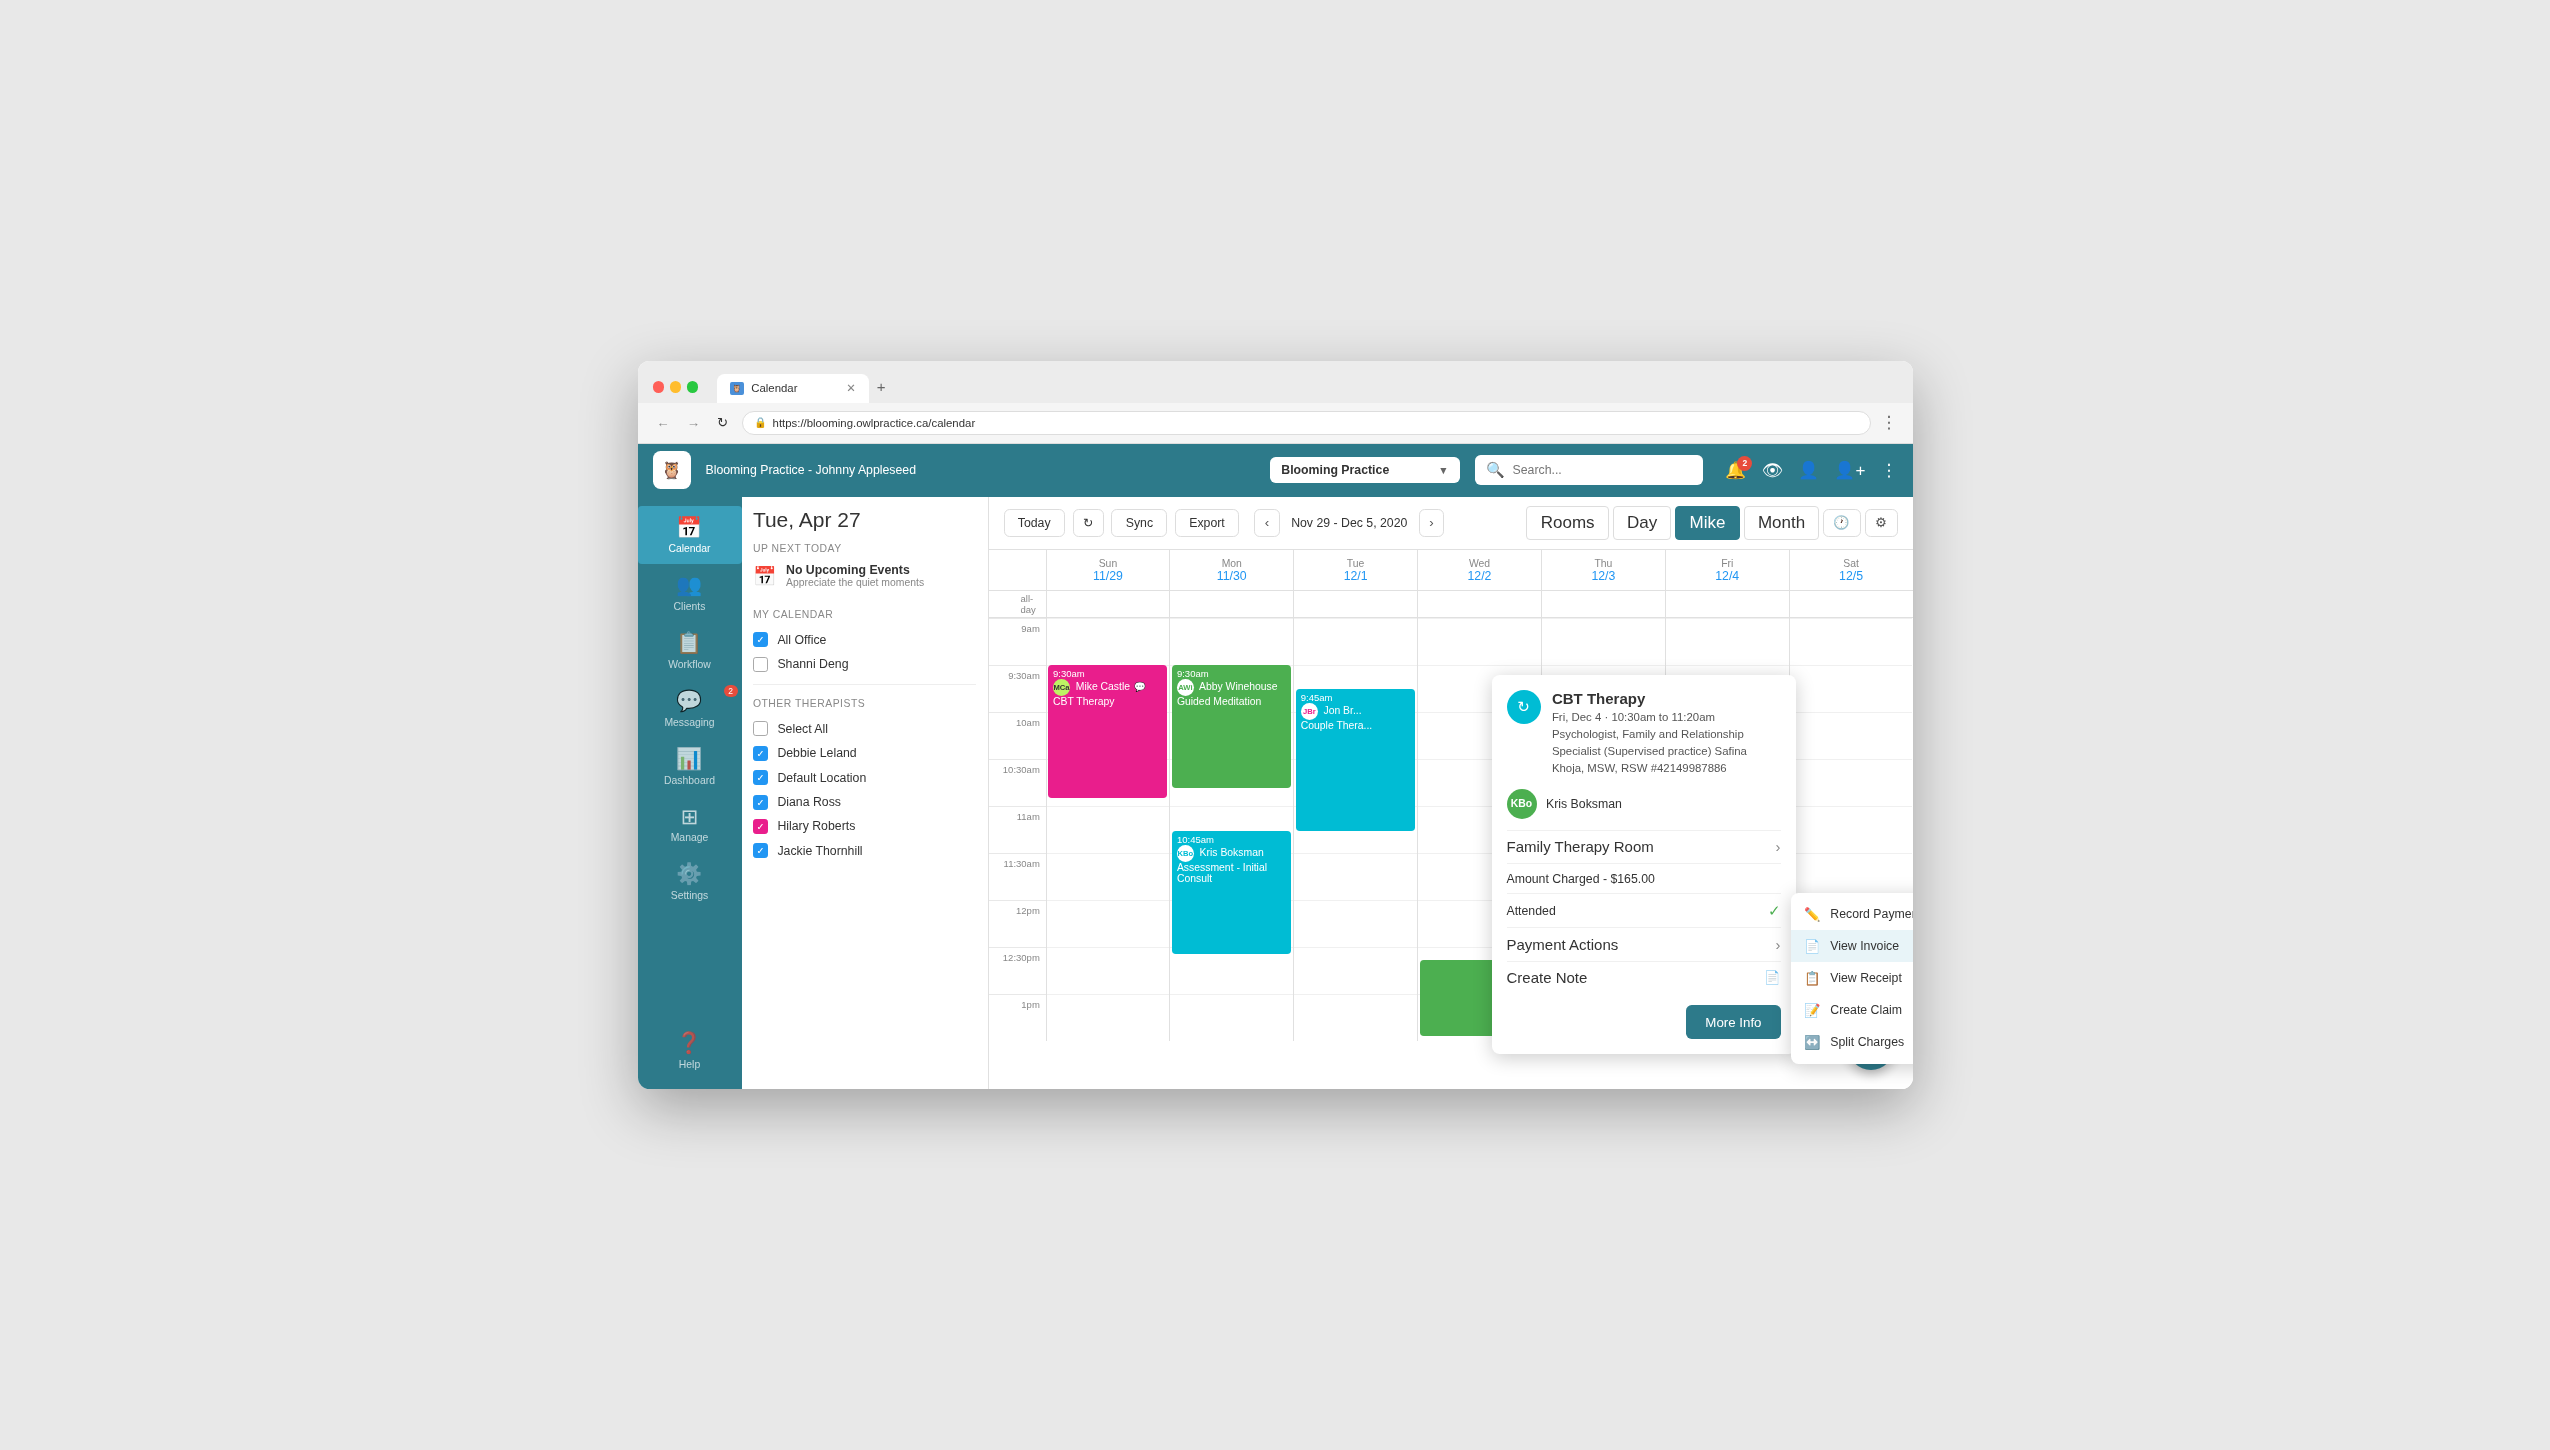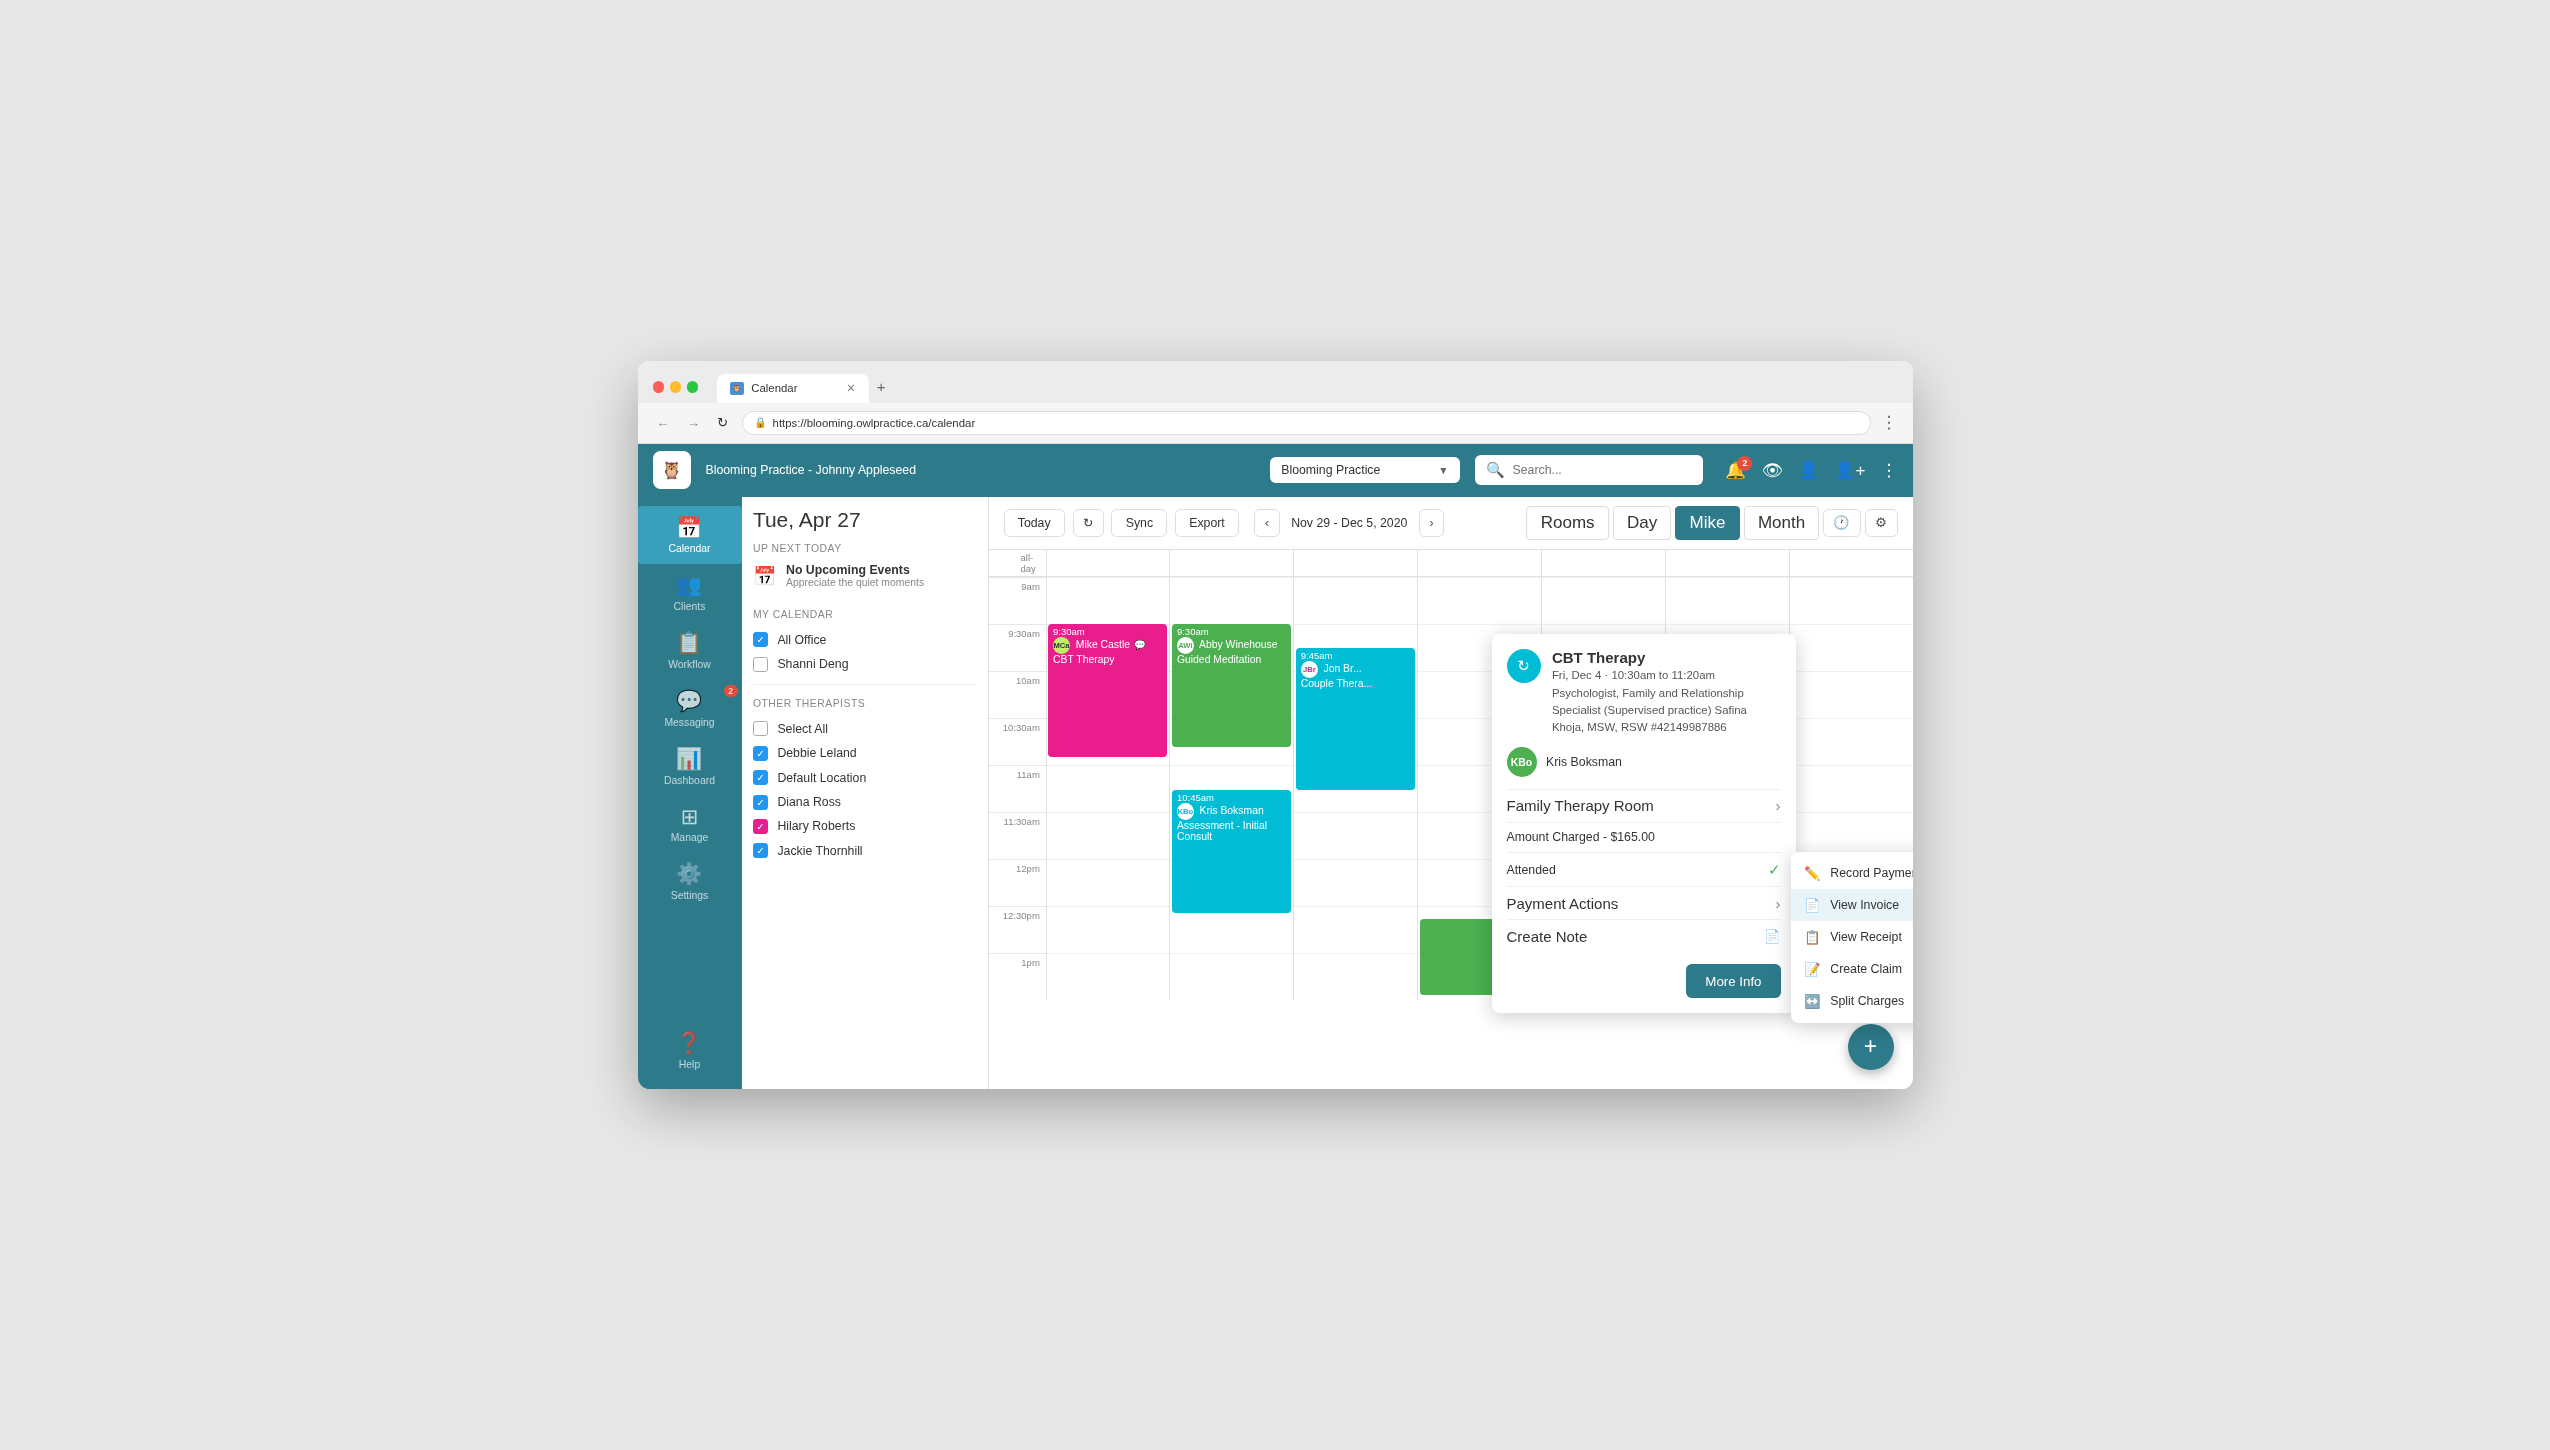--- a/index.html
+++ b/index.html
@@ -27,21 +27,21 @@
     .lock-icon { color: #888; font-size: 10.4px; }
     .browser-menu { color: #666; font-size: 17px; cursor: pointer; margin-left: auto; }
 
     
     .app { display: flex; flex-direction: column; height: 645px; }
 
     
     .app-header { background: #2d7a8a; display: flex; align-items: center; padding: 0 15px; height: 53px; gap: 15px; }
     .app-logo { width: 38px; height: 38px; background: #fff; border-radius: 7.6px; display: flex; align-items: center; justify-content: center; color: #2d7a8a; font-size: 17px; font-weight: bold; }
     .app-practice-name { color: #fff; font-size: 12.3px; flex: 0 0 auto; }
-    .practice-selector { flex: 0 0 190px; display: flex; align-items: center; gap: 7.6px; background: #fff; border-radius: 5.7px; padding: 5.7px 11.4px; cursor: pointer; margin-left: auto; }
+    .practice-selector { flex: 0 0 190px; display: flex; align-items: center; gap: 7.6px; background: #fff; border-radius: 5.7px; padding: 5.7px 11.4px; cursor: pointer; margin-left: auto; font-weight: bold; }
     .practice-selector-text { font-size: 12.3px; color: #333; flex: 1; }
     .practice-selector-arrow { color: #666; font-size: 10.4px; }
     .header-search { display: flex; align-items: center; background: #fff; border-radius: 5.7px; padding: 5.7px 11.4px; gap: 7.6px; flex: 0 0 228px; }
     .search-icon { color: #888; }
     .header-search input { border: none; outline: none; font-size: 12.3px; color: #333; width: 100%; }
     .header-actions { display: flex; align-items: center; gap: 15px; margin-left: 7.6px; }
     .header-icon-btn { color: #fff; font-size: 17px; cursor: pointer; position: relative; }
     .notification-badge { position: absolute; top: -3.8px; right: -5.7px; background: #e74c3c; color: #fff; border-radius: 50%; width: 15px; height: 15px; font-size: 8.5px; display: flex; align-items: center; justify-content: center; font-weight: bold; }
 
     
@@ -300,20 +300,30 @@
             <button class="view-btn">Day</button>
             <button class="view-btn active">Mike</button>
             <button class="view-btn">Month</button>
             <button class="view-icon-btn">🕐</button>
             <button class="view-icon-btn">⚙</button>
           </div>
         </div>
 
         <div class="calendar-grid">
 
+          <div class="cal-header-row">
+            <div class="cal-header-time"></div>
+            <div class="cal-header-day"><span>Sun</span> 11/29</div>
+            <div class="cal-header-day"><span>Mon</span> 11/30</div>
+            <div class="cal-header-day"><span>Tue</span> 12/1</div>
+            <div class="cal-header-day"><span>Wed</span> 12/2</div>
+            <div class="cal-header-day"><span>Thu</span> 12/3</div>
+            <div class="cal-header-day"><span>Fri</span> 12/4</div>
+            <div class="cal-header-day"><span>Sat</span> 12/5</div>
+          </div>
 
           <div class="cal-allday-row">
             <div class="cal-allday-label">all-day</div>
             <div class="cal-allday-cell"></div>
             <div class="cal-allday-cell"></div>
             <div class="cal-allday-cell"></div>
             <div class="cal-allday-cell"></div>
             <div class="cal-allday-cell"></div>
             <div class="cal-allday-cell"></div>
             <div class="cal-allday-cell"></div>

